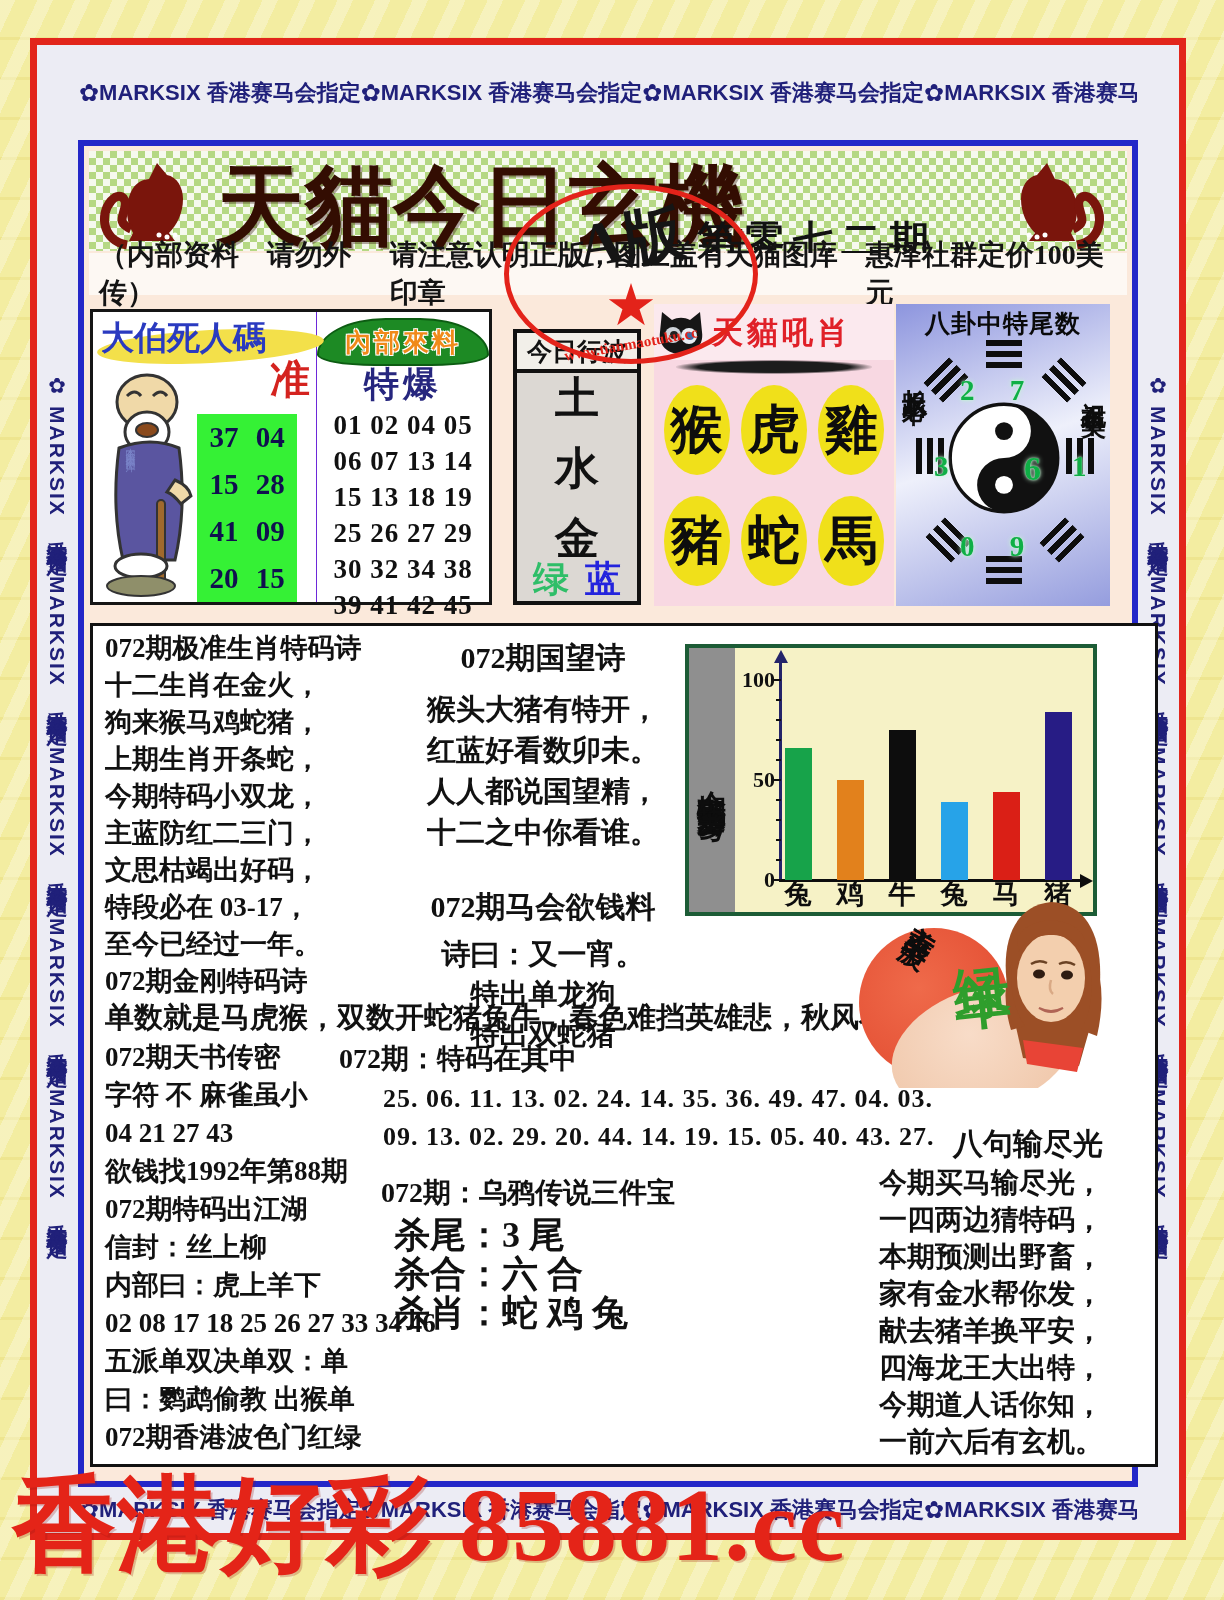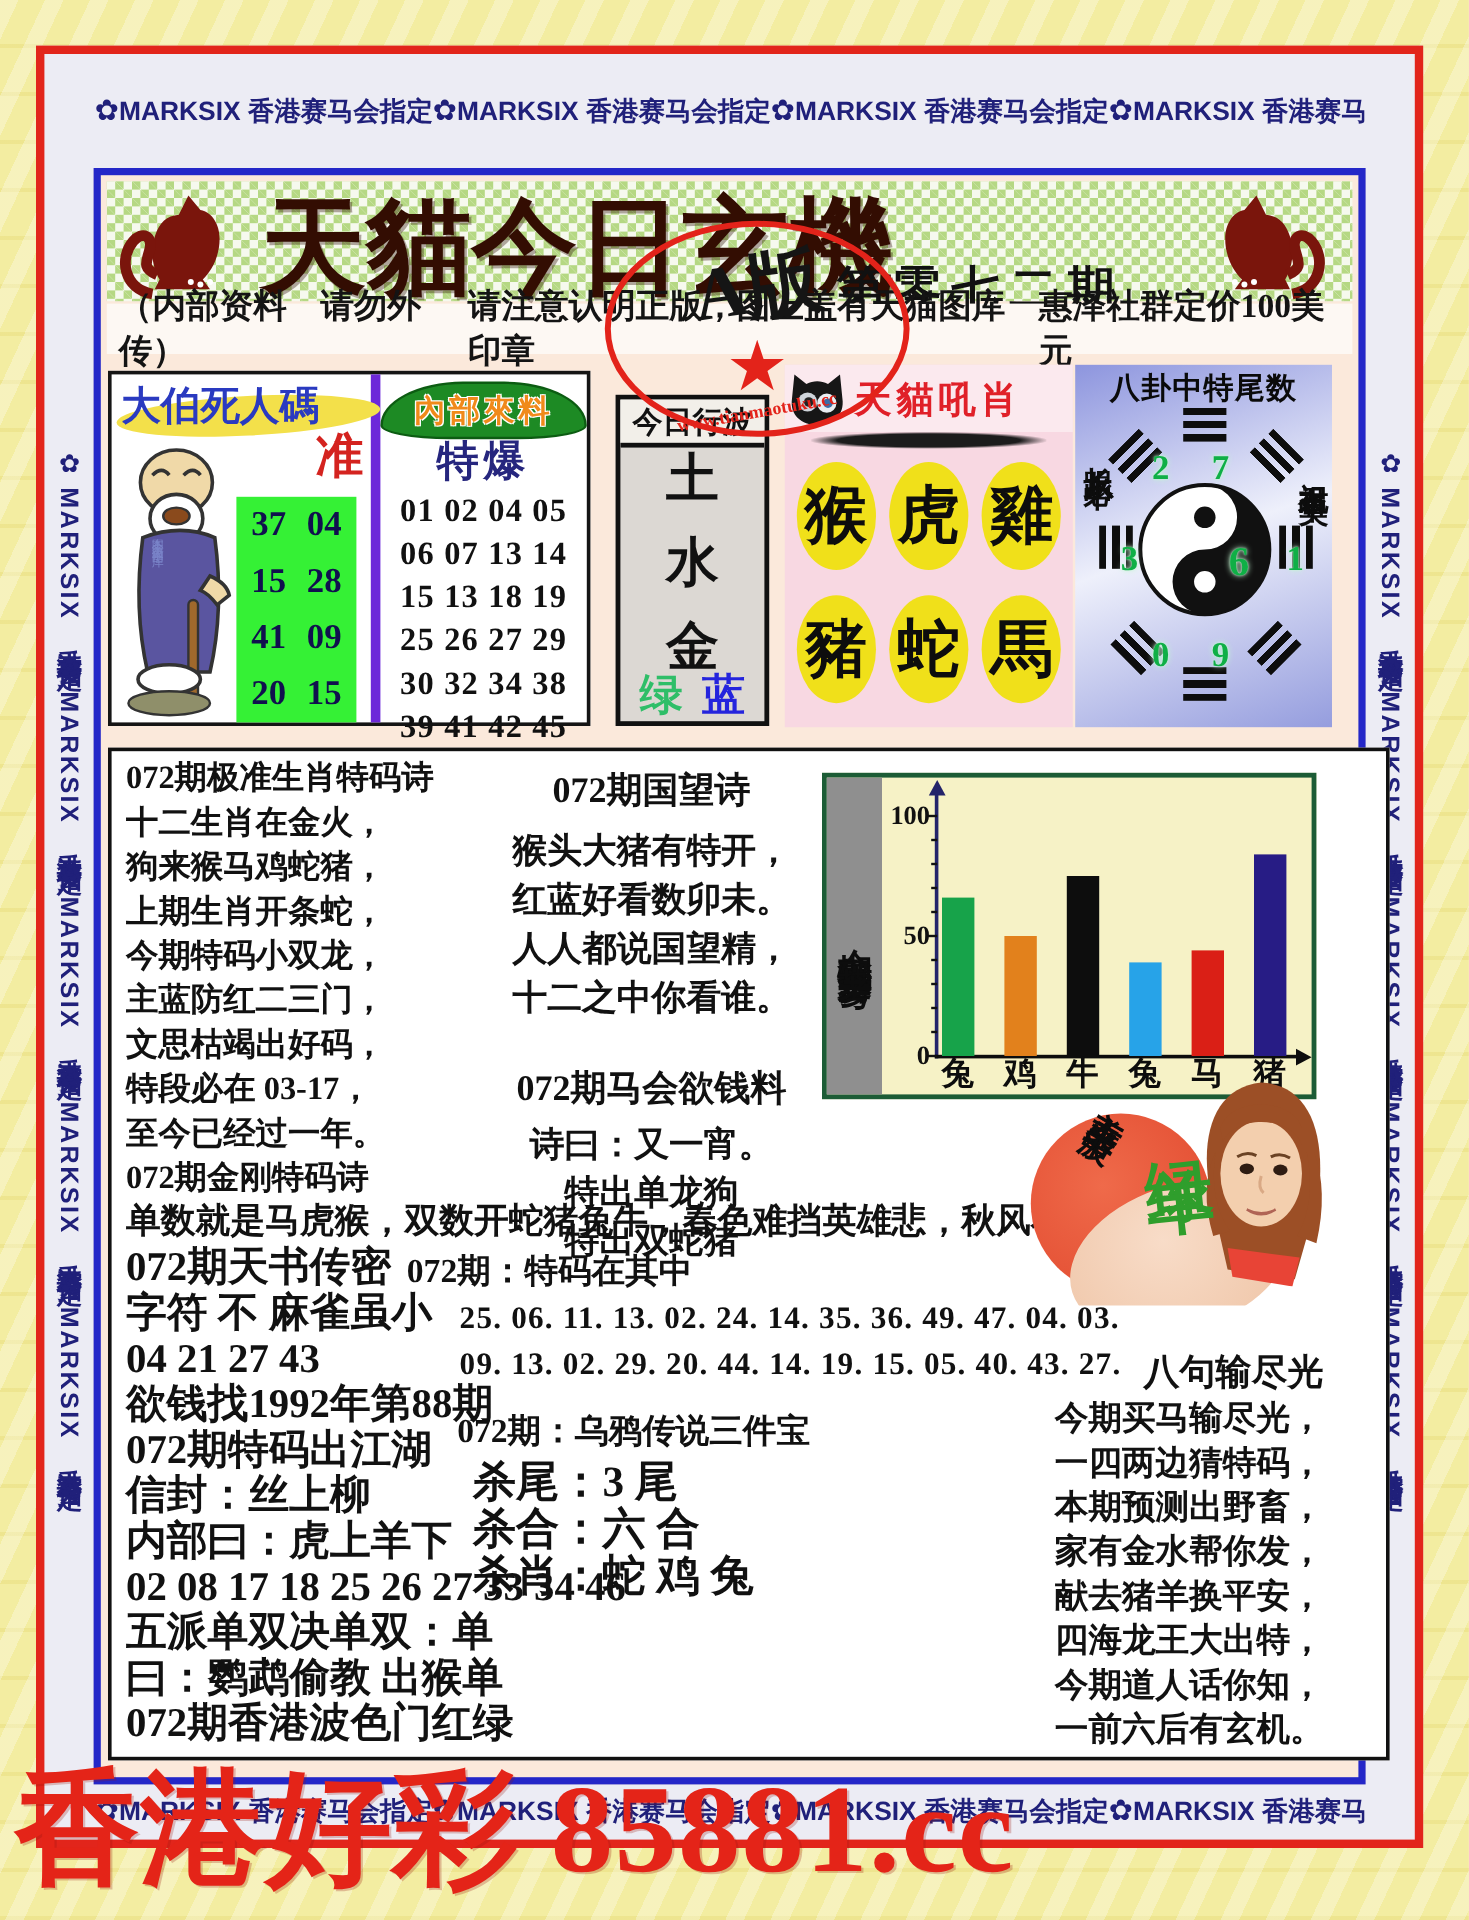--- a/index.html
+++ b/index.html
@@ -50,21 +50,21 @@
   .stamp{position:absolute;left:420px;top:38px;width:254px;height:180px;z-index:6;
     border:5px solid #e3231a;border-radius:50%;box-sizing:border-box;text-align:center;}
   .stamp-label{margin-top:8px;font-size:62px;font-weight:bold;color:#151515;transform:rotate(-8deg);}
   .stamp-star{position:absolute;left:50%;top:88px;transform:translateX(-50%);font-size:58px;color:#e3231a;line-height:1;}
   .stamp-url{position:absolute;left:50%;bottom:6px;transform:translateX(-50%) rotate(-10deg);
     font-size:15px;color:#e3231a;font-weight:bold;white-space:nowrap;}
 
   
   .box-dabo{position:absolute;left:6px;top:163px;width:402px;height:296px;border:3px solid #151515;
     background:#fff;box-sizing:border-box;display:flex;}
-  .dabo-left{position:relative;width:238px;border-right:8px solid #6d28d9;box-sizing:border-box;font-family:Liberation Serif, serif;}
+  .dabo-left{position:relative;width:238px;border-right:1px solid #6d28d9;box-sizing:border-box;font-family:Liberation Serif, serif;}
   .dabo-title{position:relative;margin:4px 2px 0 8px;font-size:33px;font-weight:bold;color:#2a3ac0;
     white-space:nowrap;z-index:1;}
   .dabo-title::before{content:'';position:absolute;left:-4px;right:-10px;top:14px;bottom:-2px;
     background:#f3e04a;border-radius:50%;transform:rotate(-3deg);z-index:-1;}
   .dabo-zhun{position:absolute;right:6px;top:40px;font-size:40px;font-weight:bold;color:#d4231f;}
   .oldman{position:absolute;left:4px;top:58px;width:104px;height:230px;}
   .dabo-watermark{position:absolute;left:30px;top:128px;writing-mode:vertical-rl;font-size:10px;color:#7a84c9;letter-spacing:2px;}
   .green-panel{position:absolute;left:104px;top:102px;width:100px;height:188px;background:#35f135;
     display:flex;flex-direction:column;justify-content:space-around;text-align:center;}
   .green-num{font-size:29px;font-weight:bold;color:#10104e;word-spacing:10px;}
@@ -104,21 +104,21 @@
     background:repeating-linear-gradient(to bottom,#0d0d0d 0 6px,rgba(0,0,0,0) 6px 11px);}
   .bagua-num{position:absolute;font-size:29px;font-weight:bold;color:#0faf46;
     text-shadow:0 0 5px #c4f6d3,0 0 2px #c4f6d3;letter-spacing:14px;}
   .bagua-side{position:absolute;writing-mode:vertical-rl;font-size:25px;font-weight:bold;color:#0d0d0d;letter-spacing:4px;}
 
   
   .bigbox{position:absolute;left:6px;top:477px;width:1068px;height:844px;background:#fff;
     border:3px solid #111;box-sizing:border-box;}
   .col-left{position:absolute;left:12px;top:4px;width:330px;font-size:27px;font-weight:bold;line-height:37px;white-space:nowrap;}
   .line-full{position:absolute;left:12px;top:372px;width:990px;font-size:29px;font-weight:bold;white-space:nowrap;}
-  .col-left2{position:absolute;left:12px;top:412px;width:460px;font-size:34px;font-weight:bold;line-height:38px;white-space:nowrap;}
+  .col-left2{position:absolute;left:12px;top:412px;width:460px;font-size:27px;font-weight:bold;line-height:38px;white-space:nowrap;}
   .col-mid{position:absolute;left:324px;top:12px;width:252px;text-align:center;font-weight:bold;}
   .mid-title{font-size:30px;margin-bottom:10px;}
   .mid-line{font-size:29px;line-height:41px;white-space:nowrap;}
   .mid-title2{font-size:30px;margin:34px 0 6px;}
   .mid-line2{font-size:29px;line-height:40px;white-space:nowrap;}
   .mid-num-title{position:absolute;left:246px;top:414px;font-size:28px;font-weight:bold;}
   .mid-num-row1{position:absolute;left:290px;top:458px;font-size:26px;font-weight:bold;letter-spacing:1px;white-space:nowrap;}
   .mid-num-row2{position:absolute;left:290px;top:496px;font-size:26px;font-weight:bold;letter-spacing:1px;white-space:nowrap;}
   .crow-title{position:absolute;left:288px;top:548px;font-size:28px;font-weight:bold;}
   .crow-rows{position:absolute;left:301px;top:590px;font-size:36px;font-weight:bold;line-height:39px;white-space:nowrap;}

